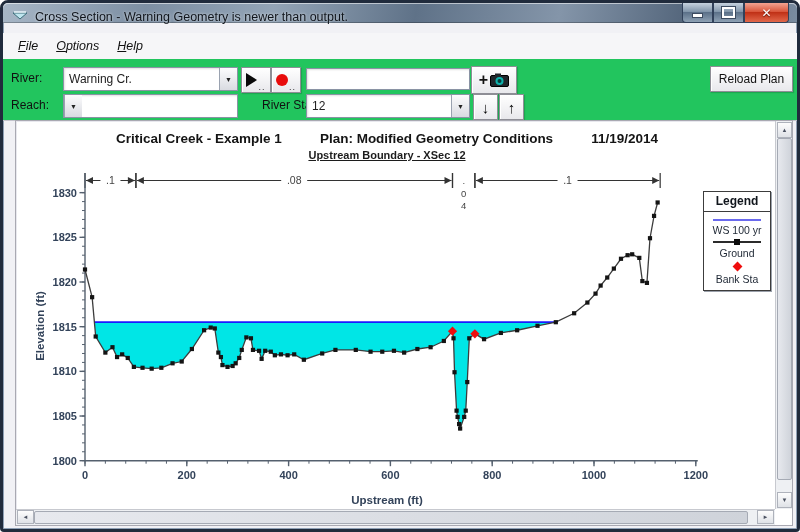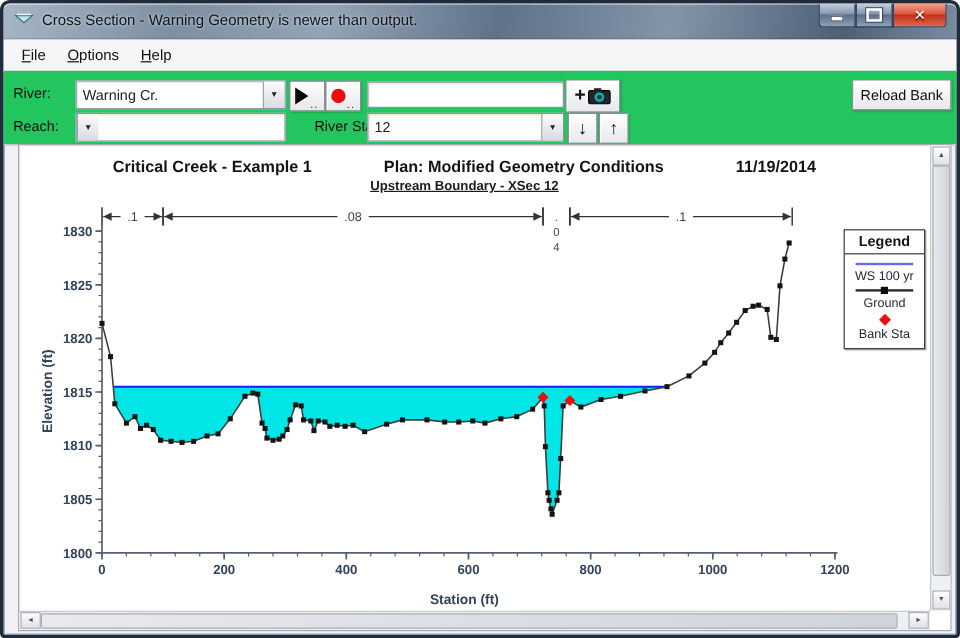--- a/index.html
+++ b/index.html
@@ -1,35 +1,35 @@
 <!DOCTYPE html>
 <html><head>
 <meta charset="utf-8">
 <style>
   html,body{margin:0;padding:0;background:#fff;font-family:"Liberation Sans","DejaVu Sans",sans-serif;}
   #stage{position:relative;width:800px;height:532px;overflow:hidden;}
   .window{position:absolute;inset:0;border:3px solid #202b3c;border-radius:8px 8px 4px 4px;
           background:#f1f1f5;box-shadow:inset 0 0 0 1px #8fa0b5;}
   
-  .titlebar{position:absolute;left:0;top:0;right:0;height:30px;border-radius:5px 5px 0 0;
+  .titlebar{position:absolute;left:0;top:0;right:0;height:20px;border-radius:5px 5px 0 0;
     background:linear-gradient(100deg,#a7b6c6 0%,#7d8fa3 18%,#93a4b6 34%,#5f7288 52%,#8495a9 70%,#4e6076 88%,#7a8ca0 100%);
     box-shadow:inset 0 1px 0 rgba(255,255,255,.55), inset 0 -1px 0 rgba(0,0,0,.25);}
   .title-icon{position:absolute;left:9px;top:8px;width:16px;height:13px;}
   .title-text{position:absolute;left:32px;top:7px;font-size:12.5px;color:#10151c;text-shadow:0 0 3px rgba(255,255,255,.7);white-space:nowrap;}
   .winbtns{position:absolute;right:8px;top:0;height:19px;display:flex;}
   .winbtn{width:29px;height:19px;border:1px solid #31415a;border-top:none;display:flex;align-items:center;justify-content:center;
     background:linear-gradient(#c6d2de,#8296ab 45%,#5c7189 50%,#8ea1b4);}
   .winbtn.min{border-radius:0 0 0 4px;}
   .winbtn.close{width:43px;border-radius:0 0 4px 0;background:linear-gradient(#f2a391,#d9573c 45%,#c03117 50%,#e2684b);}
   .glyph-min{width:9px;height:3px;background:#fff;border:1px solid #3c4b60;margin-top:6px;}
   .glyph-max{width:9px;height:7px;border:2px solid #fff;box-shadow:0 0 0 1px #3c4b60;background:transparent;}
   .glyph-close{color:#fff;font-size:12px;font-weight:bold;text-shadow:0 1px 1px #5d1405;line-height:1;}
   
   .menubar{position:absolute;left:0;top:30px;right:0;height:26px;background:#f6f6f8;border-bottom:1px solid #dcdce2;
-           display:flex;align-items:center;padding-left:6px;}
+           display:flex;align-items:center;padding-left:6px;font-style:italic;}
   .menu-item{display:inline-block;padding:4px 9px;font-size:12.5px;color:#111;cursor:default;}
   .menu-item::first-letter{text-decoration:underline;}
   .toolbar{position:absolute;left:0;top:56px;right:0;height:61px;background:#22c55e;border-bottom:1px solid #c3c3cc;}
   .tlabel{position:absolute;font-size:12px;color:#111;}
   .combo{position:absolute;height:22px;background:#fff;border:1px solid #8a93a4;display:flex;align-items:center;
          box-shadow:inset 1px 1px 2px rgba(0,0,0,.12);}
   .combo .val{flex:1;font-size:12px;color:#222;padding-left:5px;white-space:nowrap;overflow:hidden;}
   .combo .drop{width:17px;height:100%;border-left:1px solid #9aa2b0;background:linear-gradient(#fcfcfd,#d9dbe1);
          display:flex;align-items:center;justify-content:center;font-size:7px;color:#222;}
   .field{position:absolute;background:#fff;border:1px solid #8a93a4;box-shadow:inset 1px 1px 2px rgba(0,0,0,.12);
@@ -37,21 +37,21 @@
   .pbtn{position:absolute;border:1px solid #8e8e96;background:linear-gradient(#ffffff,#e8e8ec);
         box-shadow:inset 1px 1px 0 #fff, 1px 1px 1px rgba(0,0,0,.15);
         display:flex;align-items:center;justify-content:center;font-size:12px;color:#111;cursor:default;}
   .play-tri{width:0;height:0;border-left:11px solid #0a0a0a;border-top:7px solid transparent;border-bottom:7px solid transparent;}
   .mini-dots{font-size:9px;color:#333;letter-spacing:1px;margin-left:1px;align-self:flex-end;line-height:10px;}
   .rec-dot{width:12px;height:12px;border-radius:50%;background:#e80c0c;}
   .arrow-glyph{font-size:15px;font-weight:bold;color:#0a0a0a;line-height:1;}
   
   .plotwrap{position:absolute;left:12px;top:117px;width:776px;height:404px;background:#fff;
             border:1px solid #a9a9b2;box-shadow:inset 1px 1px 0 #e8e8ee;}
-  .chart-titles{position:absolute;left:0;top:10px;width:742px;display:flex;justify-content:center;gap:60px;
+  .chart-titles{position:absolute;left:0;top:10px;width:742px;display:flex;justify-content:center;gap:38px;
             font-size:13.5px;font-weight:600;color:#141414;white-space:nowrap;}
   .chart-sub{position:absolute;left:0;top:28px;width:742px;text-align:center;font-size:11px;font-weight:bold;color:#1c1c1c;text-decoration:underline;}
   .xaxis-title{position:absolute;left:0;top:373px;width:742px;text-align:center;font-size:11.5px;font-weight:bold;color:#33435a;}
   .yaxis-title{position:absolute;left:24px;top:205px;transform:translate(-50%,-50%) rotate(-90deg);
             font-size:11.5px;font-weight:bold;color:#33435a;white-space:nowrap;}
   #plot-svg{position:absolute;left:0;top:0;}
   
   .legend{position:absolute;left:687px;top:70px;width:66px;background:#fff;border:1.5px solid #3c3c3c;
           box-shadow:1px 1px 0 #9aa0aa;font-size:10.5px;color:#1d2633;text-align:center;}
   .legend-title{font-size:12px;font-weight:bold;color:#10151c;border-bottom:1.5px solid #3c3c3c;padding:2px 0 3px;}
@@ -117,21 +117,21 @@
       <div class="field" style="left:303px;top:9px;width:154px"></div>
       <div class="pbtn" style="left:468px;top:7px;width:44px;height:26px;gap:2px">
         <span style="font-size:16px;font-weight:bold">+</span>
         <svg width="19" height="14" viewBox="0 0 19 14">
           <rect x="0.5" y="2.5" width="18" height="11" rx="1.5" fill="#20262b" stroke="#000"></rect>
           <rect x="5" y="0.5" width="6" height="3" fill="#20262b"></rect>
           <circle cx="9.5" cy="8" r="4" fill="#0fb3ad"></circle>
           <circle cx="9.5" cy="8" r="2" fill="#063b3a"></circle>
         </svg>
       </div>
-      <div class="pbtn" style="left:707px;top:7px;width:81px;height:24px">Reload Bank</div>
+      <div class="pbtn" style="left:707px;top:7px;width:81px;height:24px">Reload Plan</div>
 
       <span class="tlabel" style="left:8px;top:39px">Reach:</span>
       <div class="combo" style="left:60px;top:35px;width:173px">
         <span class="drop">▼</span>
       </div>
       <span class="tlabel" style="left:259px;top:39px">River Sta.:</span>
       <div class="combo" style="left:303px;top:35px;width:162px">
         <span class="val">12</span>
         <span class="drop">▼</span>
       </div>
@@ -359,21 +359,21 @@
             <rect x="635.962" y="92.78099999999918" width="4.2" height="4.2" fill="#141414"></rect>
             <rect x="639.525" y="79.37849999999915" width="4.2" height="4.2" fill="#141414"></rect>
           </g>
           <g>
             <path d="M 436.498 205.5425 L 441.098 210.14249999999998 L 436.498 214.74249999999998 L 431.89799999999997 210.14249999999998 Z" fill="#ef0d0d"></path>
             <path d="M 458.894 208.2229999999996 L 463.494 212.82299999999958 L 458.894 217.42299999999958 L 454.294 212.82299999999958 Z" fill="#ef0d0d"></path>
           </g>
         </svg>
 
       <div class="yaxis-title">Elevation (ft)</div>
-      <div class="xaxis-title">Station (ft)</div>
+      <div class="xaxis-title">Upstream (ft)</div>
 
       <div class="legend">
         <div class="legend-title">Legend</div>
         <div class="legend-body">
           <div class="ws-sample"></div>
           <div>WS 100 yr</div>
           <div class="ground-sample"></div>
           <div>Ground</div>
           <div class="bank-sample"></div>
           <div>Bank Sta</div>

